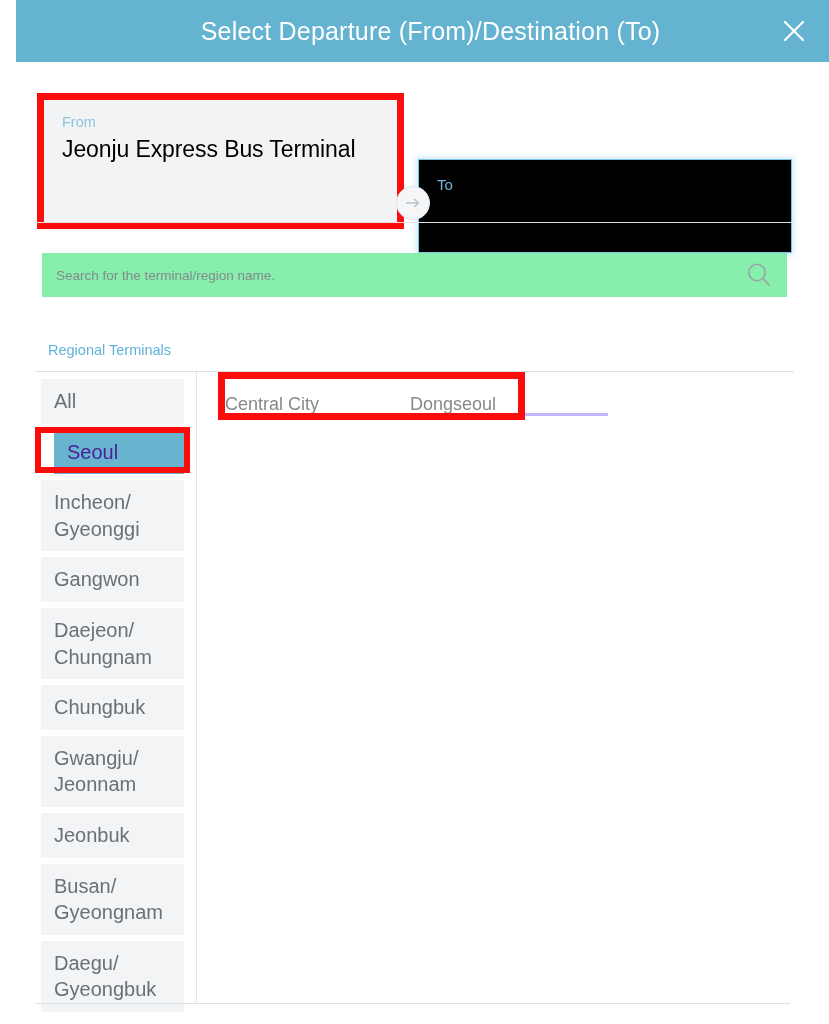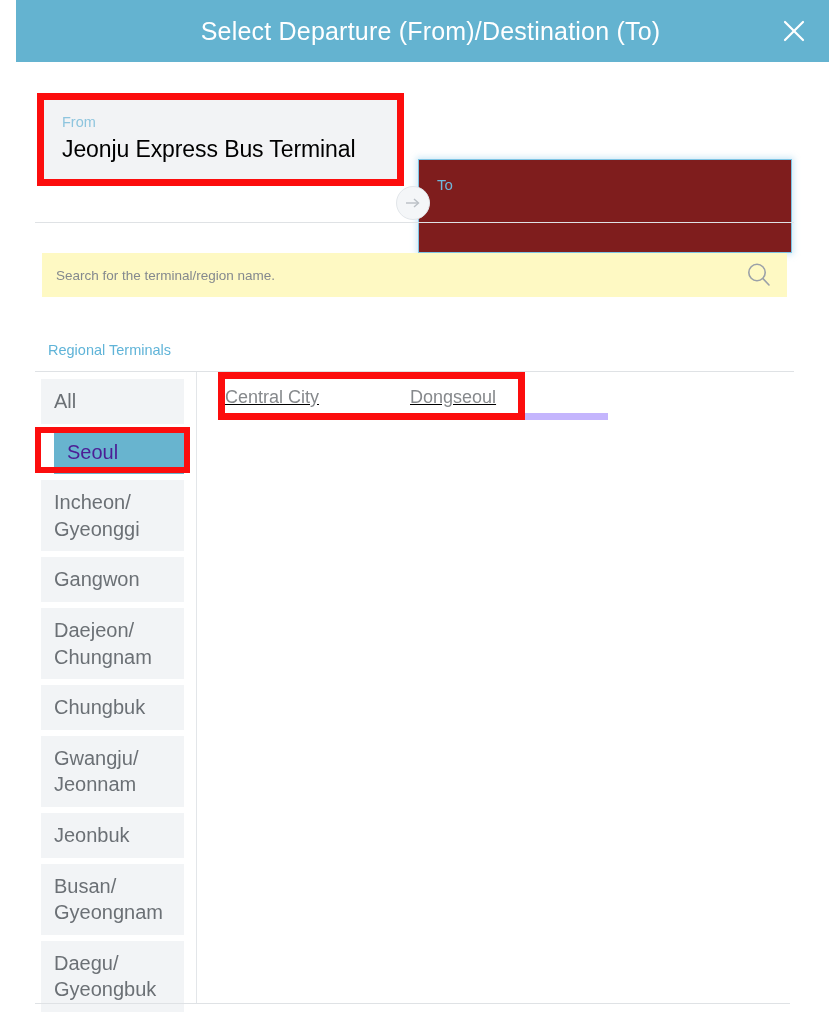--- a/index.html
+++ b/index.html
@@ -54,21 +54,21 @@
     top: 62px;
     width: 829px;
     height: 160px;
   }
 
   .annot-from {
     position: absolute;
     left: 37px;
     top: 31px;
     width: 367px;
-    height: 93px;
+    height: 136px;
     border: 7px solid #fc0d0d;
     box-sizing: border-box;
   }
   .from-box {
     position: absolute;
     left: 0;
     top: 0;
     right: 0;
     bottom: 0;
     background: #f2f3f5;
@@ -105,21 +105,21 @@
     cursor: pointer;
     z-index: 1;
   }
 
   .to-box {
     position: absolute;
     left: 418px;
     top: 97px;
     width: 374px;
     height: 94px;
-    background: #7f1d1d;
+    background: #000000;
     border: 1px solid #7ec4e4;
     box-sizing: border-box;
     padding: 16px 10px 0 18px;
     box-shadow: 0 0 6px 2px rgba(126, 196, 228, 0.35);
     cursor: pointer;
   }
   .to-label {
     font-size: 15px;
     color: #6fb7db;
     line-height: 1.2;
@@ -134,21 +134,21 @@
   .divider-tabs { left: 35px; top: 371px; width: 759px; }
   .divider-bottom { left: 35px; top: 1003px; width: 755px; }
 
   
   .search-row {
     position: absolute;
     left: 42px;
     top: 253px;
     width: 745px;
     height: 44px;
-    background: #fef9c3;
+    background: #86efac;
     display: flex;
     align-items: center;
     cursor: text;
   }
   .search-input {
     flex: 1;
     border: none;
     outline: none;
     background: transparent;
     font-family: "Liberation Sans", sans-serif;
@@ -224,24 +224,23 @@
 
   
   .results-panel {
     position: absolute;
     left: 225px;
     top: 381px;
     width: 383px;
   }
   .result-row {
     display: flex;
-    align-items: center;
+    align-items: flex-end;
     height: 32px;
-    border-bottom: 7px solid #c4b5fd;
-    text-decoration: underline;
+    border-bottom: 3px solid #c4b5fd;
   }
   .result-cell {
     font-size: 18px;
     color: #86898c;
     line-height: 1;
     cursor: pointer;
   }
   .result-cell.first { width: 185px; }
 
   .annot-results {

